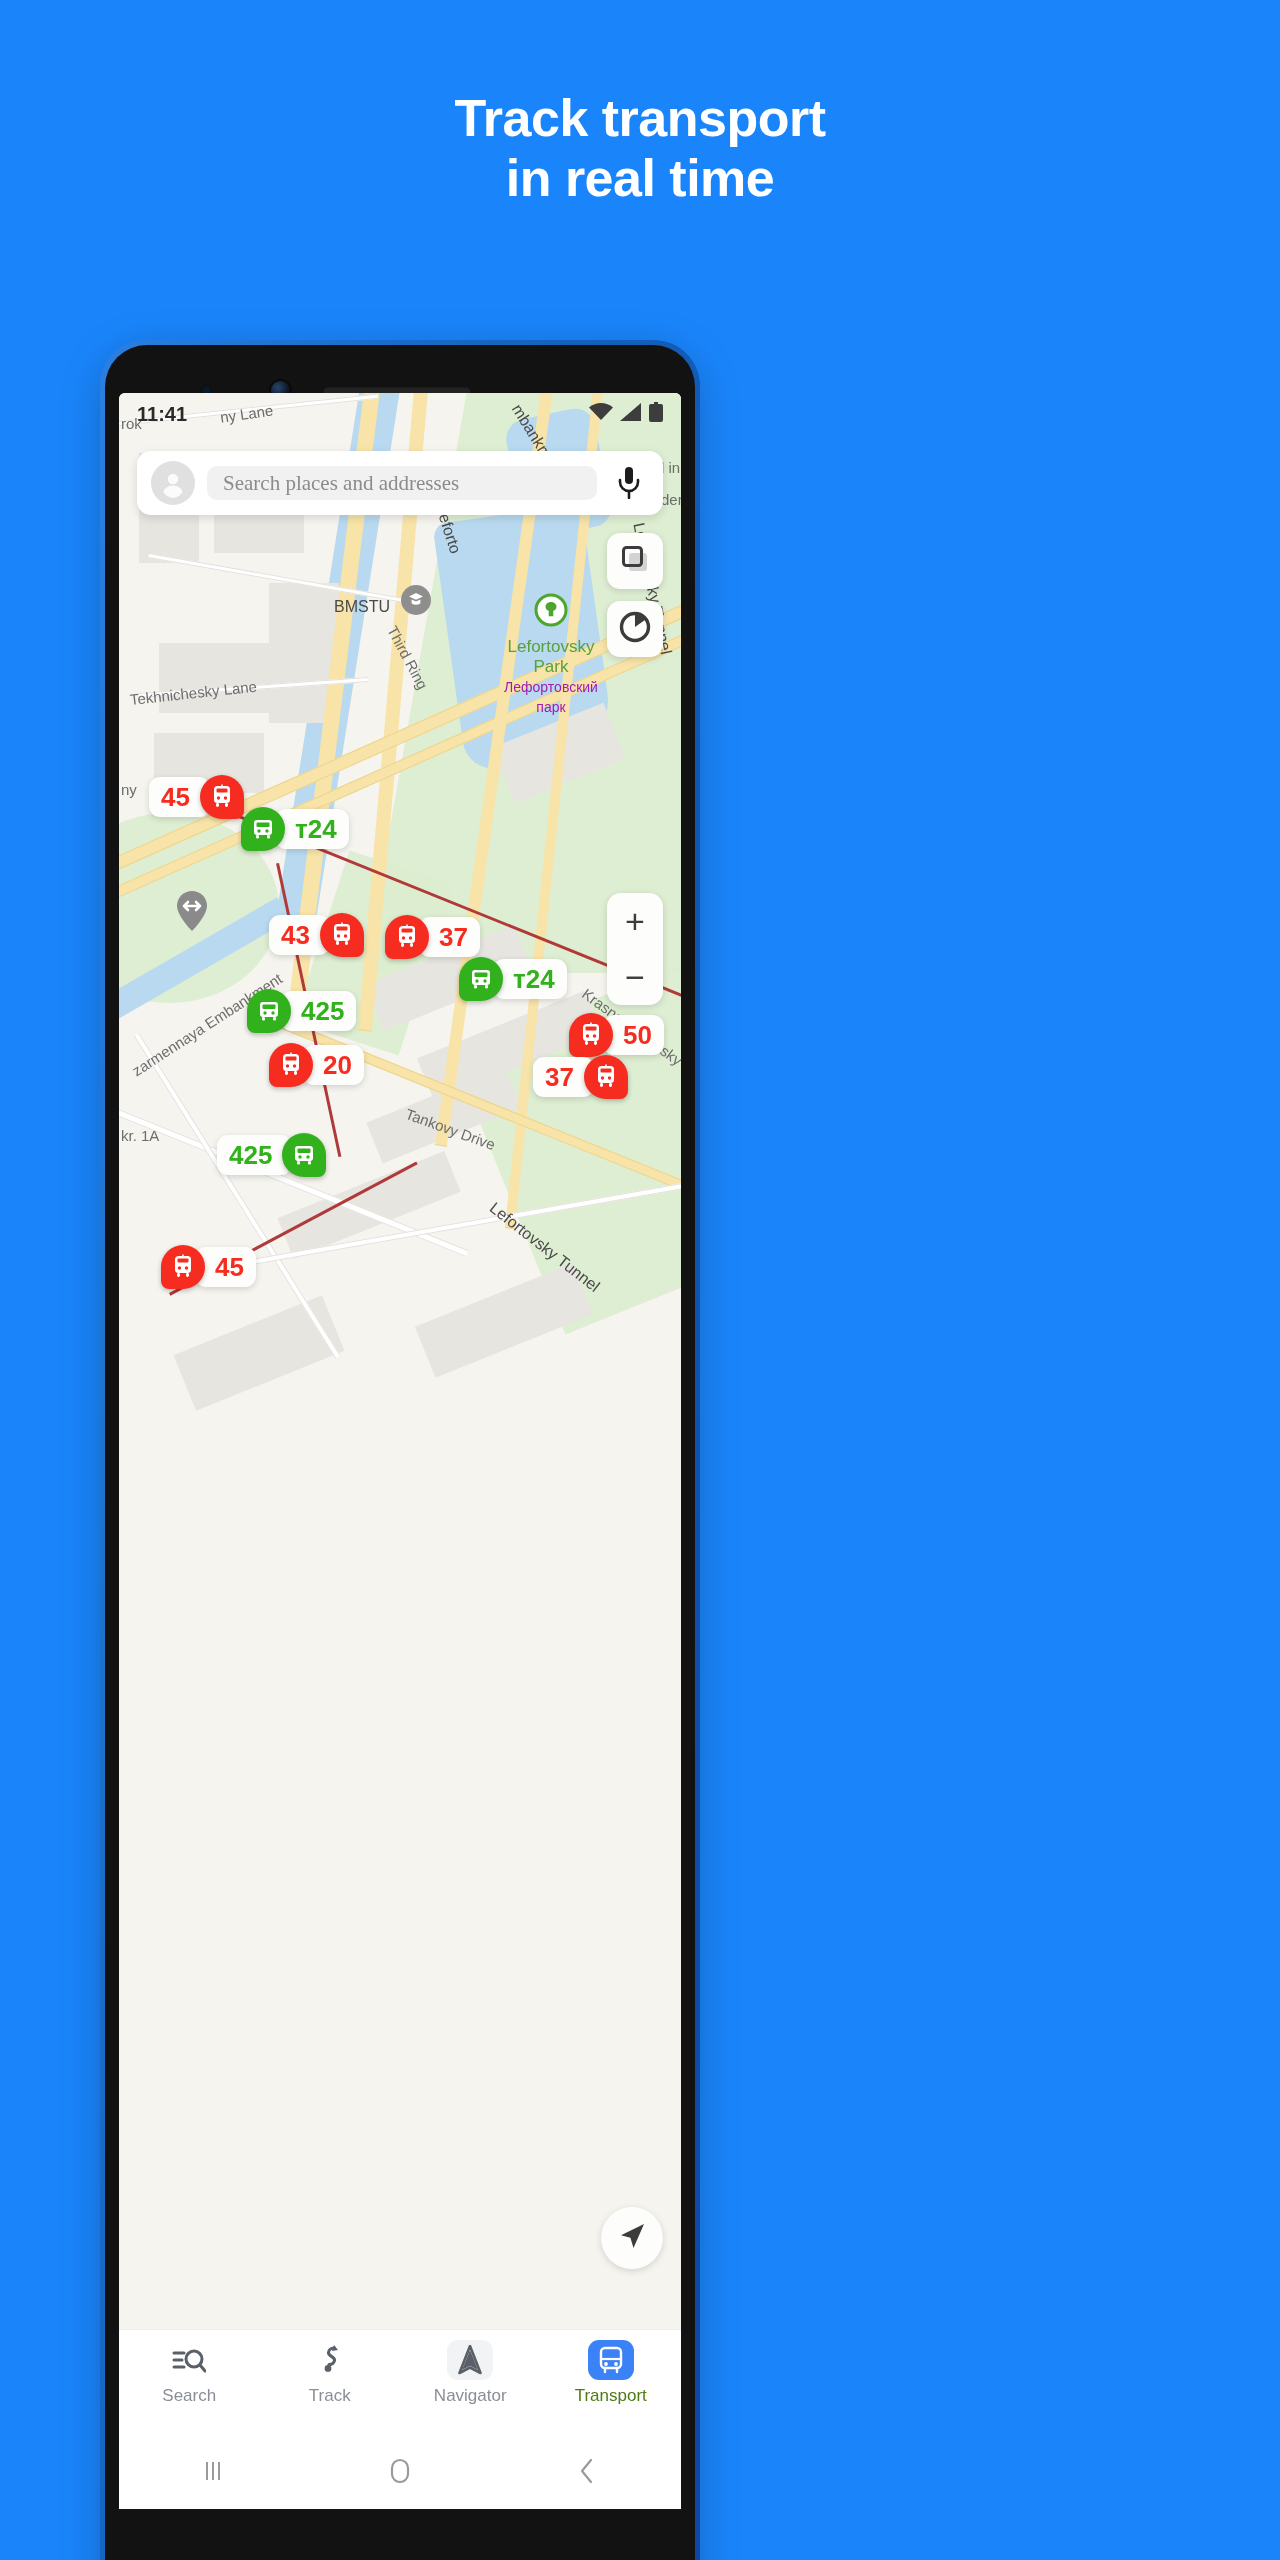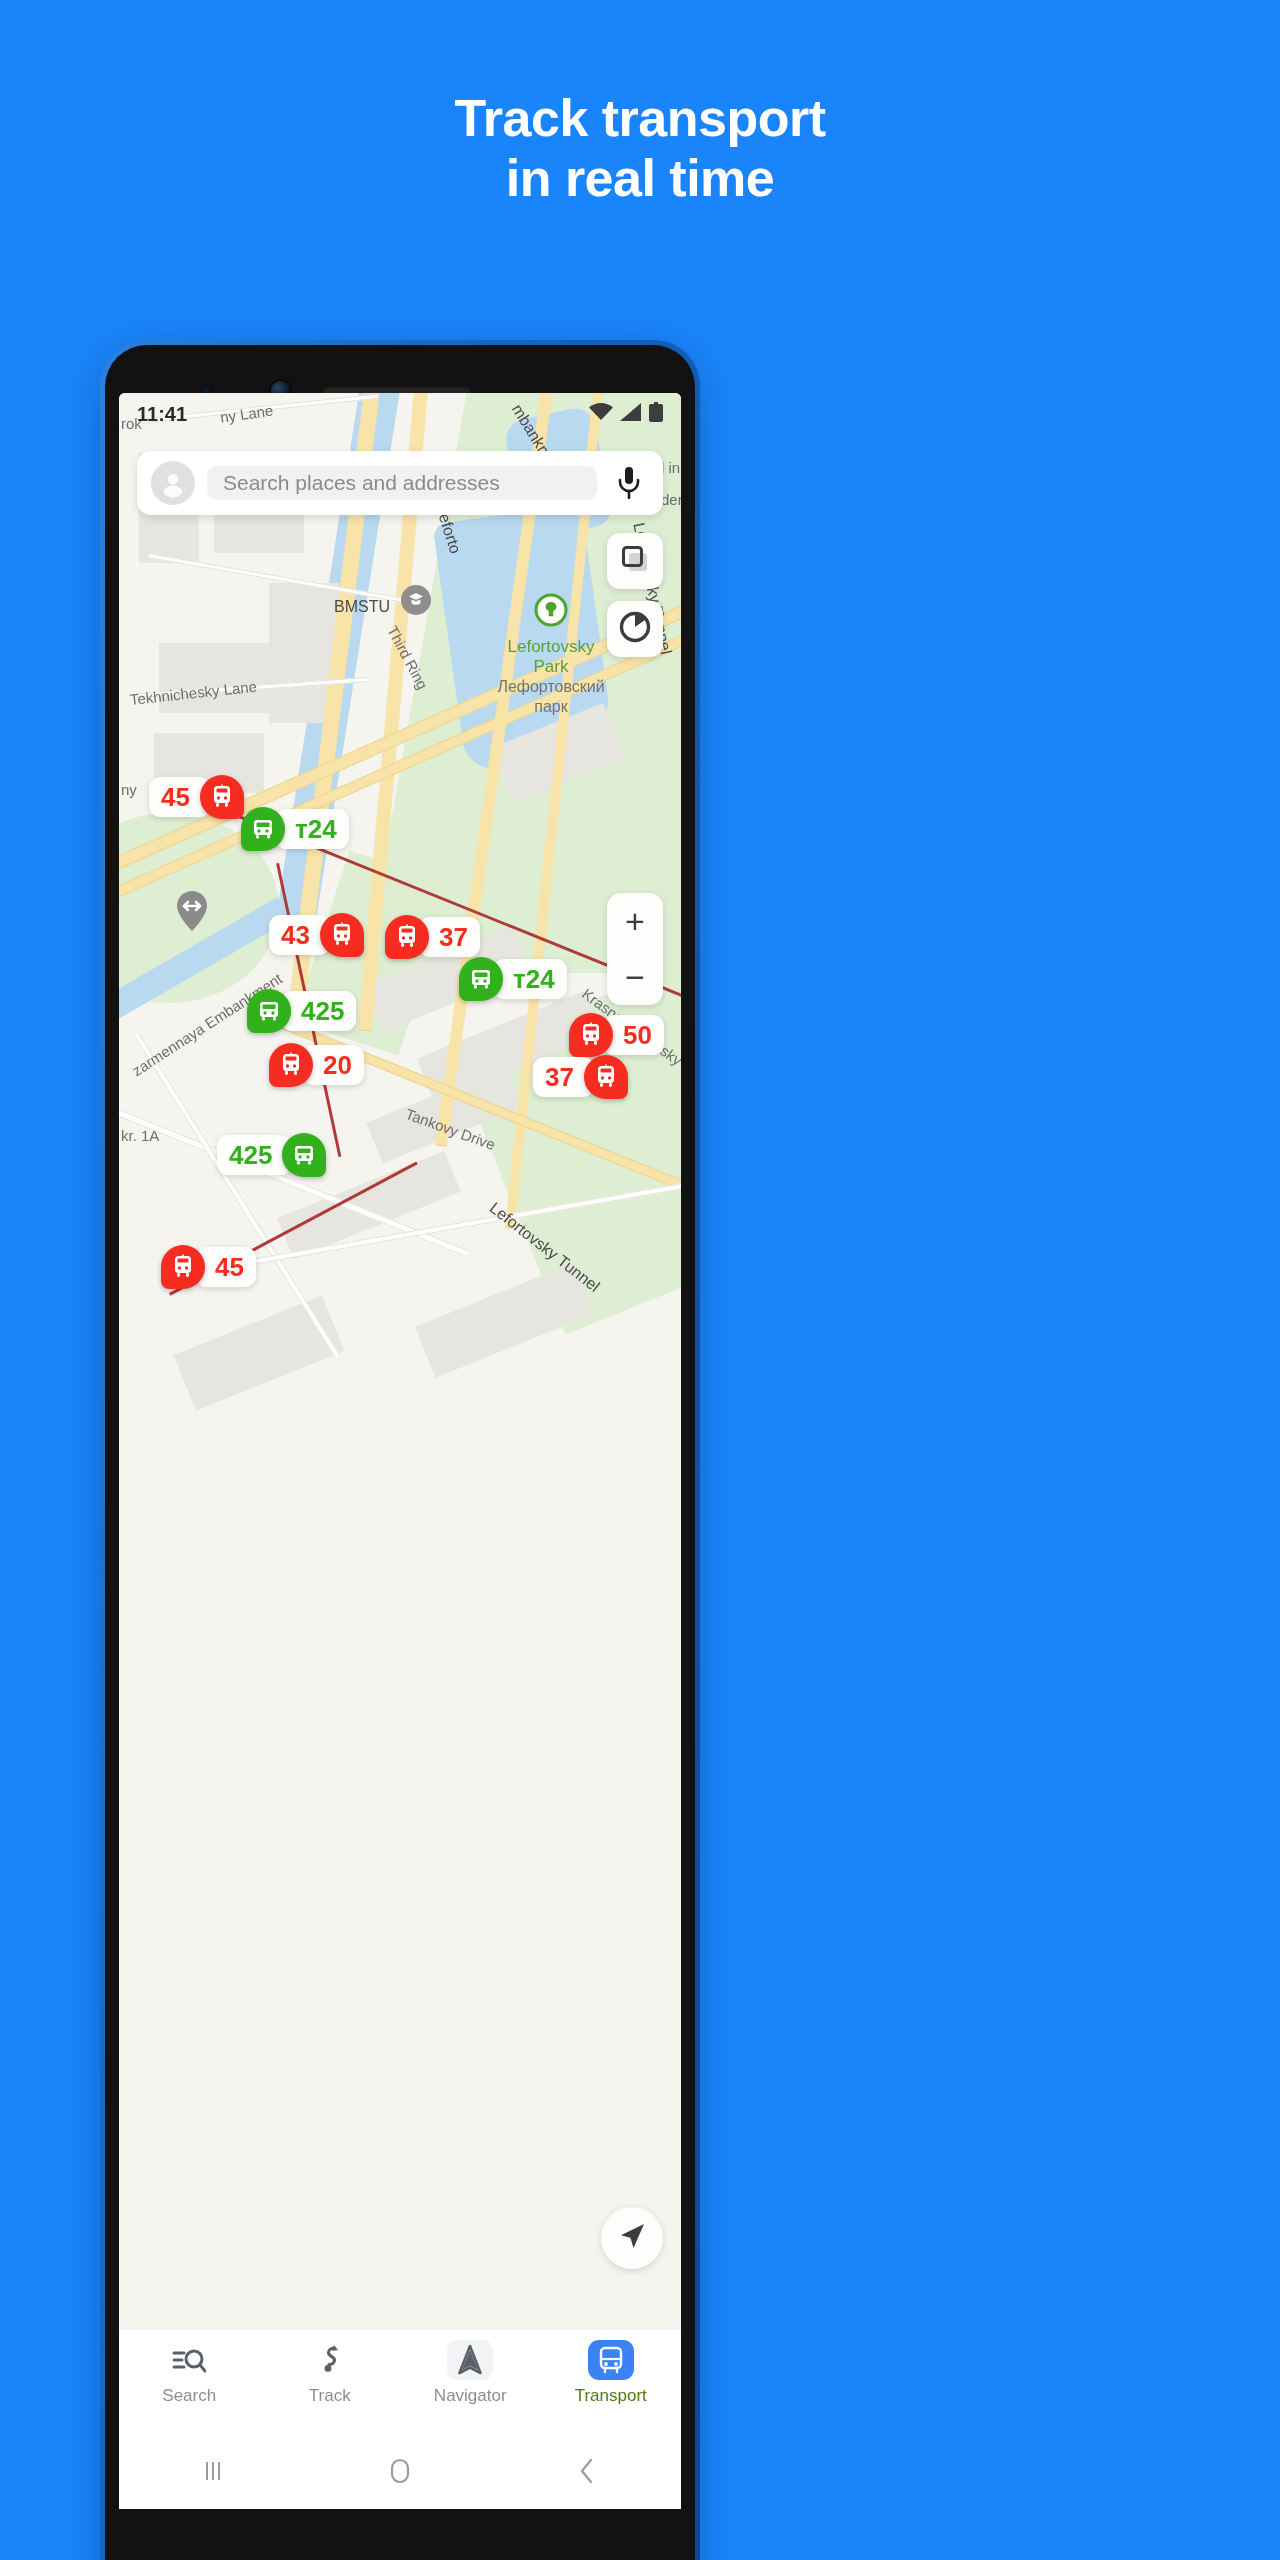--- a/index.html
+++ b/index.html
@@ -79,21 +79,21 @@
   .m-rail {
     position:absolute; height:3px; background:#b03a3a; transform-origin:0 0;
   }
   .m-blk { position:absolute; background:#e7e5e0; }
   .m-label {
     position:absolute; color:#6d6d6d; font-size:15px; white-space:nowrap;
     transform-origin:0 0; font-family:"Liberation Sans", sans-serif;
   }
   .m-label.dark { color:#4a4a4a; font-size:16px; }
   .m-label.park { color:#5aa03c; text-align:center; font-size:17px; line-height:20px; font-weight:normal; }
-  .m-label.park .ru { font-size:16px; color:#737373; }
+  .m-label.park .ru { font-size:14px; color:#a21caf; }
 
   
   .statusbar {
     position:absolute; top:0; left:0; width:100%; height:42px;
     display:flex; align-items:center; justify-content:space-between;
     padding:0 18px; z-index:40;
   }
   .status-time { font-size:20px; font-weight:bold; color:#2a2a2a; }
   .status-icons { display:flex; align-items:center; gap:7px; }
 
@@ -104,21 +104,21 @@
     box-shadow:0 3px 10px rgba(0,0,0,0.13);
     display:flex; align-items:center; padding:0 14px; gap:12px; z-index:30;
   }
   .avatar {
     width:44px; height:44px; border-radius:50%; background:#e0e0e0;
     display:flex; align-items:center; justify-content:center; flex:0 0 auto;
   }
   .search-field {
     flex:1; height:34px; background:#f1f1f1; border-radius:10px;
     display:flex; align-items:center; padding:0 16px;
-    font-size:21px; color:#8b8b8b;
+    font-size:21px; color:#8b8b8b;font-family:Liberation Serif, serif;
   }
   .mic-btn { width:40px; display:flex; align-items:center; justify-content:center; flex:0 0 auto; }
 
   
   .map-btn {
     position:absolute; background:#fdfdfb; border-radius:13px;
     box-shadow:0 2px 7px rgba(0,0,0,0.14);
     display:flex; align-items:center; justify-content:center; z-index:20;
   }
   .btn-layers { right:18px; top:140px; width:56px; height:56px; }

